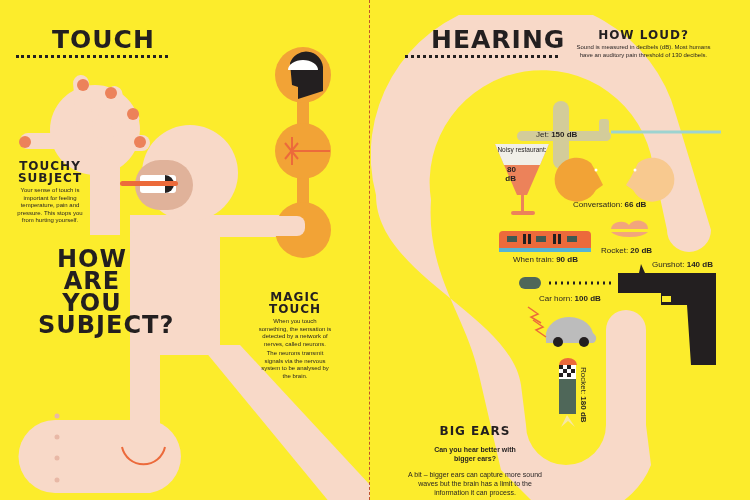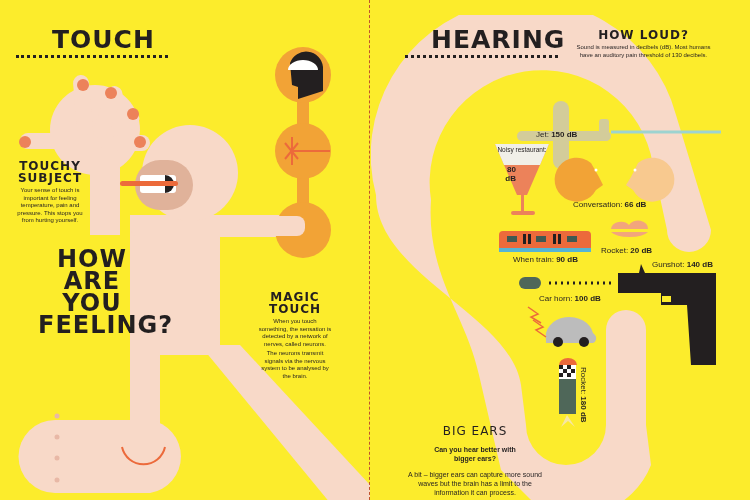--- a/index.html
+++ b/index.html
@@ -89,21 +89,21 @@
     <div class="abs" style="left:14px;top:145px;width:72px;">
       <div class="head">TOUCHY</div>
       <div class="head">SUBJECT</div>
       <div class="body" style="margin-top:3px;">Your sense of touch is important for feeling temperature, pain and pressure. This stops you from hurting yourself.</div>
     </div>
 
     <div class="abs big" style="left:38px;top:233px;width:108px;">
       <div>HOW</div>
       <div>ARE</div>
       <div>YOU</div>
-      <div>FEELING?</div>
+      <div>SUBJECT?</div>
     </div>
 
     <div class="abs" style="left:258px;top:276px;width:74px;">
       <div class="head">MAGIC</div>
       <div class="head">TOUCH</div>
       <div class="body" style="margin-top:3px;">When you touch something, the sensation is detected by a network of nerves, called neurons.</div>
       <div class="body" style="margin-top:2px;">The neurons transmit signals via the nervous system to be analysed by the brain.</div>
     </div>
 
     <div class="abs pnum" style="left:16px;top:487px;">16</div>
@@ -186,20 +186,20 @@
     <div class="abs lbl" style="left:126px;top:131px;width:50px;text-align:center;white-space:normal;font-size:6.5px;line-height:7px;">Noisy restaurant:</div>
     <div class="abs lbl" style="left:129px;top:150px;width:16px;text-align:right;white-space:normal;font-weight:bold;line-height:9px;">80 dB</div>
     <div class="abs lbl" style="left:202px;top:185px;text-align:center;"><span>Conversation:</span> <b>66 dB</b></div>
     <div class="abs lbl" style="left:142px;top:240px;"><span>When train:</span> <b>90 dB</b></div>
     <div class="abs lbl" style="left:230px;top:231px;"><span>Rocket:</span> <b>20 dB</b></div>
     <div class="abs lbl" style="left:281px;top:245px;"><span>Gunshot:</span> <b>140 dB</b></div>
     <div class="abs lbl" style="left:168px;top:279px;"><span>Car horn:</span> <b>100 dB</b></div>
     <div class="abs lbl" style="left:203px;top:357px;transform:rotate(90deg);transform-origin:0 0;left:217px;top:352px;"><span>Rocket:</span> <b>180 dB</b></div>
 
     <div class="abs" style="left:34px;top:410px;width:140px;">
-      <div class="head" style="font-weight:normal;">BIG EARS</div>
+      <div class="head" style="font-weight:bold;">BIG EARS</div>
       <div class="body" style="margin-top:8px;font-weight:bold;font-size:7px;line-height:9px;padding:0 22px;">Can you hear better with bigger ears?</div>
       <div class="body" style="margin-top:7px;font-size:7px;line-height:9px;">A bit – bigger ears can capture more sound waves but the brain has a limit to the information it can process.</div>
     </div>
 
     <div class="abs pnum" style="left:342px;top:487px;">15</div>
   </div>
 </div>
 
 </body></html>

